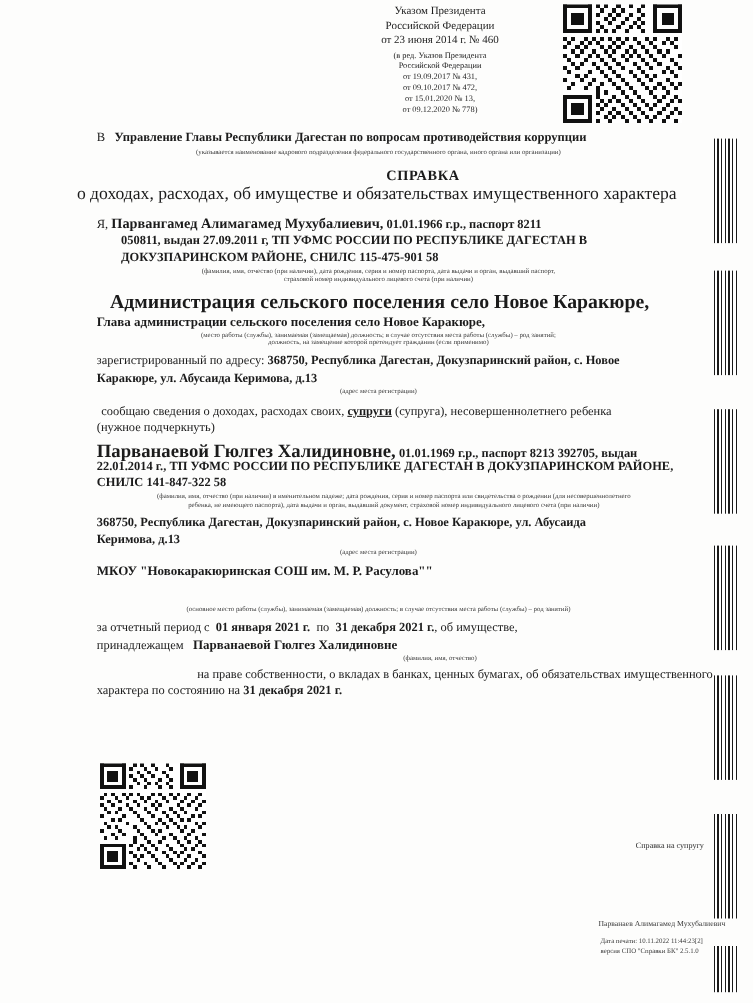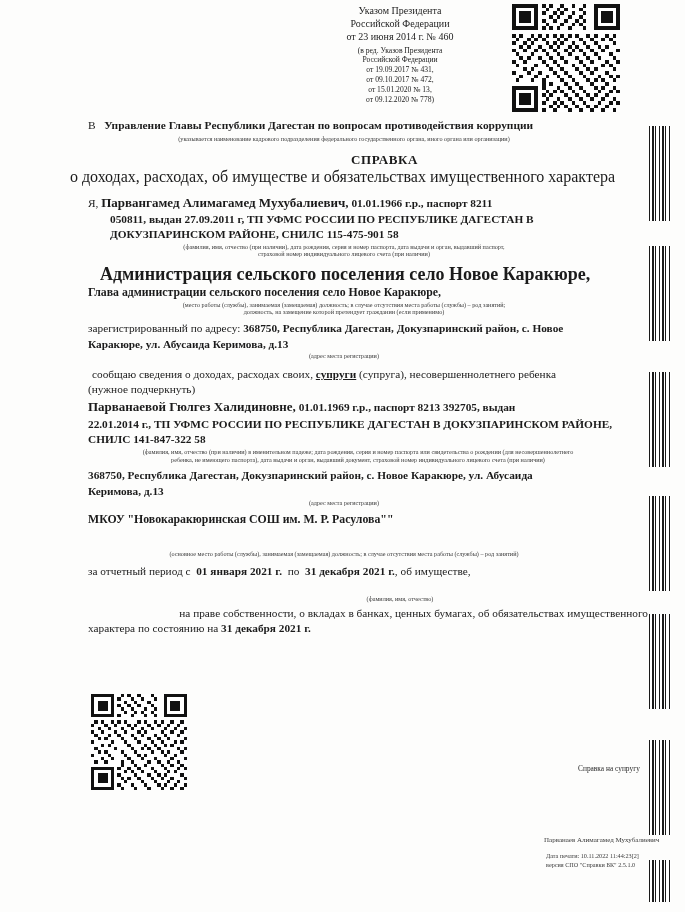--- a/index.html
+++ b/index.html
@@ -632,41 +632,45 @@
   </div>
   <div class="blk b" style="left:88px; top:336px; width:540px;">Каракюре, ул. Абусаида Керимова, д.13</div>
   <div class="caption" style="left:88px; top:352px; width:512px;">(адрес места регистрации)</div>
 
   <div class="blk" style="left:92px; top:366px; width:560px;">
     <span>сообщаю сведения о доходах, расходах своих, </span><span class="u b">супруги</span><span> (супруга), несовершеннолетнего ребенка</span>
   </div>
   <div class="blk" style="left:88px; top:381px;">(нужное подчеркнуть)</div>
 
   <div class="blk" style="left:88px; top:398px; width:560px;">
-    <span class="b" style="font-size:13px;">Парванаевой Гюлгез Халидиновне,</span>
+    <span class="b" style="font-size:17px;">Парванаевой Гюлгез Халидиновне,</span>
     <span class="b">01.01.1969 г.р., паспорт 8213 392705, выдан</span>
   </div>
   <div class="blk b" style="left:88px; top:416px; width:560px;">22.01.2014 г., ТП УФМС РОССИИ ПО РЕСПУБЛИКЕ ДАГЕСТАН В ДОКУЗПАРИНСКОМ РАЙОНЕ,</div>
   <div class="blk b" style="left:88px; top:431px; width:560px;">СНИЛС 141-847-322 58</div>
   <div class="caption" style="left:88px; top:448px; width:540px;">(фамилия, имя, отчество (при наличии) в именительном падеже; дата рождения, серия и номер паспорта или свидетельства о рождении (для несовершеннолетнего</div>
   <div class="caption" style="left:88px; top:456px; width:540px;">ребенка, не имеющего паспорта), дата выдачи и орган, выдавший документ, страховой номер индивидуального лицевого счета (при наличии)</div>
 
   <div class="blk b" style="left:88px; top:467px; width:560px;">368750, Республика Дагестан, Докузпаринский район, с. Новое Каракюре, ул. Абусаида</div>
   <div class="blk b" style="left:88px; top:483px; width:560px;">Керимова, д.13</div>
   <div class="caption" style="left:88px; top:499px; width:512px;">(адрес места регистрации)</div>
 
   <div class="blk b" style="left:88px; top:511px; width:560px; font-size:11.8px;">МКОУ "Новокаракюринская СОШ им. М. Р. Расулова""</div>
   <div class="caption" style="left:88px; top:550px; width:512px;">(основное место работы (службы), занимаемая (замещаемая) должность; в случае отсутствия места работы (службы) – род занятий)</div>
 
   <div class="blk" style="left:88px; top:563px; width:560px;">
     <span>за отчетный период с</span>
     &nbsp;<span class="b">01 января 2021 г.</span>
     &nbsp;<span>по</span>
     &nbsp;<span class="b">31 декабря 2021 г.</span><span>, об имуществе,</span>
   </div>
+  <div class="blk" style="left:88px; top:578px; width:560px;">
+    <span>принадлежащем</span>
+    &nbsp;&nbsp;<span class="b" style="font-size:11.8px;">Парванаевой Гюлгез Халидиновне</span>
+  </div>
   <div class="caption" style="left:300px; top:595px; width:200px;">(фамилия, имя, отчество)</div>
 
   <div class="blk" style="left:88px; top:605px; width:560px;text-align:right;">на праве собственности, о вкладах в банках, ценных бумагах, об обязательствах имущественного</div>
   <div class="blk" style="left:88px; top:620px; width:560px;">
     <span>характера по состоянию на </span><span class="b">31 декабря 2021 г.</span>
   </div>
 
   <div class="footer-note">Справка на супругу</div>
   <div class="sign-name">Парванаев Алимагамед Мухубалиевич</div>
   <div class="meta">

